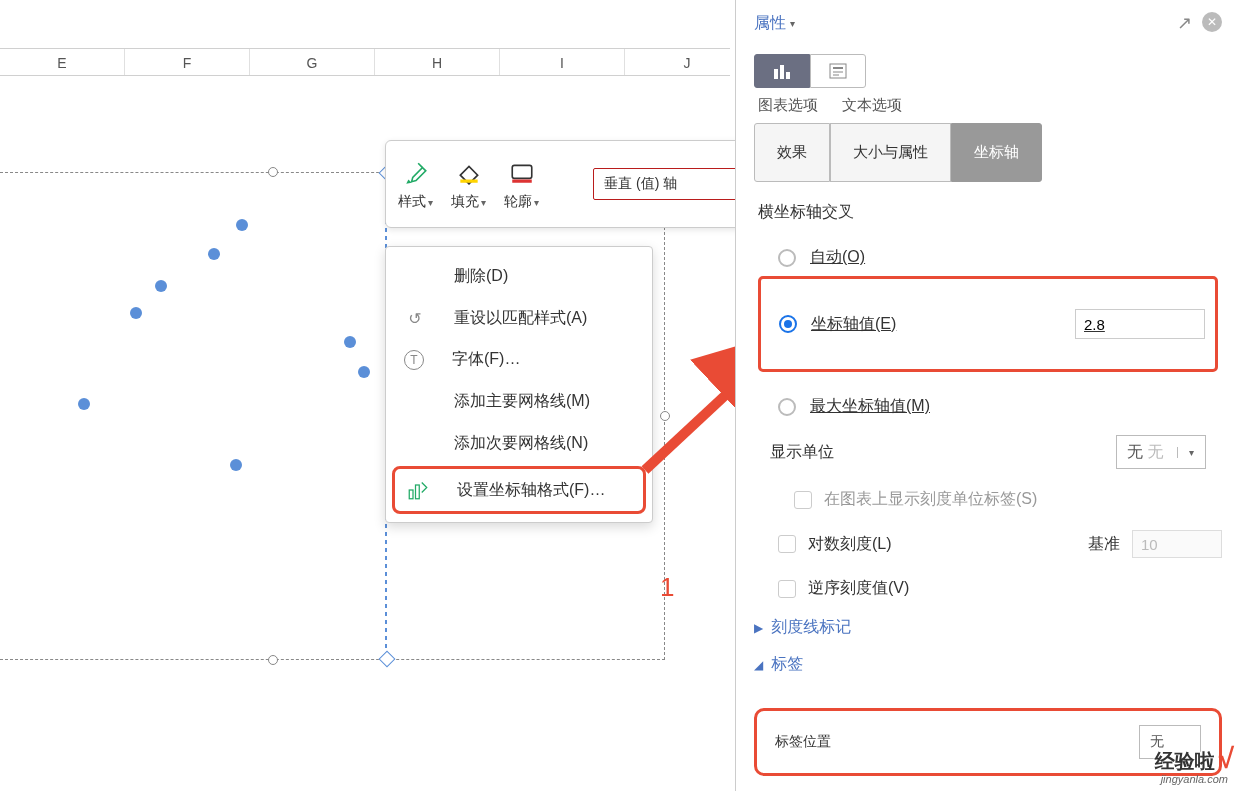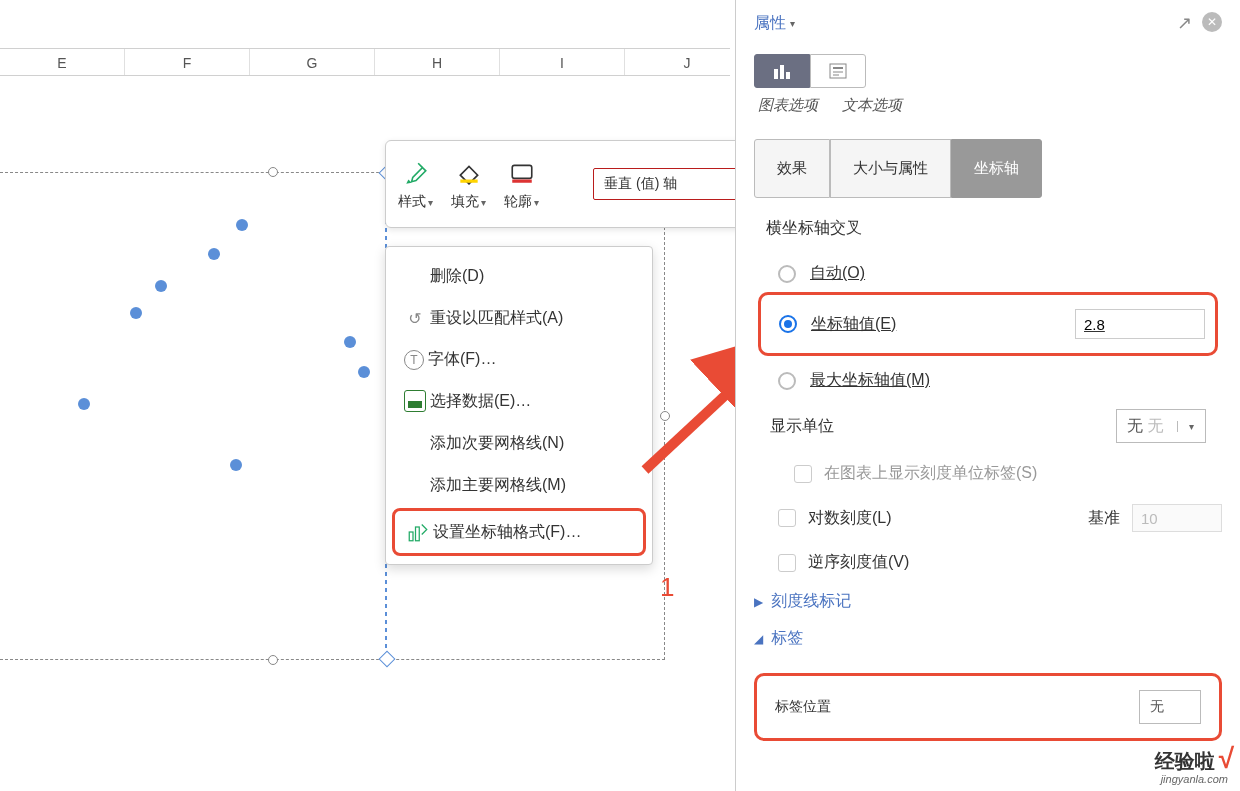--- a/index.html
+++ b/index.html
@@ -26,74 +26,74 @@
   
   .mini-toolbar { position: absolute; left: 385px; top: 140px; width: 516px; height: 88px; background: #fff; border: 1px solid #ccc; border-radius: 6px; box-shadow: 0 2px 6px rgba(0,0,0,.1); display: flex; align-items: center; padding: 0 12px; gap: 18px; }
   .tb-btn { display: flex; flex-direction: column; align-items: center; gap: 4px; font-size: 14px; color: #333; cursor: pointer; }
   .tb-icon { width: 32px; height: 32px; display: flex; align-items: center; justify-content: center; font-size: 22px; }
   .tb-label { display: flex; align-items: center; gap: 2px; }
   .chev { font-size: 10px; color: #666; }
   .combo { flex: 1; border: 1px solid #b91c1c; height: 32px; display: flex; align-items: center; padding: 0 10px; justify-content: space-between; color: #333; background: #fff; border-radius: 2px; margin-left: 36px; }
 
   
   .context-menu { position: absolute; left: 385px; top: 246px; width: 268px; background: #fff; border: 1px solid #ccc; border-radius: 4px; box-shadow: 0 4px 12px rgba(0,0,0,.15); padding: 8px 0; }
-  .menu-item { display: flex; align-items: center; gap: 4px; padding: 10px 18px; font-size: 16px; color: #333; cursor: pointer; }
+  .menu-item { display: flex; align-items: center; gap: 28px; padding: 10px 18px; font-size: 16px; color: #333; cursor: pointer; }
   .menu-icon { width: 22px; height: 22px; display: flex; align-items: center; justify-content: center; color: #888; font-size: 16px; }
   .menu-icon.filled-b { border: 1.5px solid #2e7d32; border-radius: 3px; position: relative; }
   .menu-icon.filled-b::after { content: ''; position: absolute; left: 3px; right: 3px; bottom: 3px; top: 10px; background: #2e7d32; }
   .menu-last { border: 3px solid #e94b35; border-radius: 8px; margin: 2px 6px 0; padding: 10px 12px; }
   
   
   .red-arrow { position: absolute; left: 640px; top: 160px; width: 200px; height: 320px; pointer-events: none; }
 
   
   .props-panel { position: absolute; left: 735px; right: 0; top: 0; bottom: 0; background: #fff; border-left: 1px solid #ccc; padding: 12px 18px 0; }
   .props-header { display: flex; align-items: center; justify-content: space-between; margin-bottom: 20px; }
   .props-title { color: #4a73c0; font-size: 16px; display: flex; align-items: center; gap: 4px; }
   .props-icons { display: flex; gap: 10px; color: #888; font-size: 18px; }
   .close-x { width: 20px; height: 20px; border-radius: 50%; background: #bbb; color: #fff; display: flex; align-items: center; justify-content: center; font-size: 12px; }
   
   .toggle-row { display: flex; gap: 0; margin-bottom: 8px; }
   .toggle-btn { width: 56px; height: 34px; border: 1px solid #bbb; display: flex; align-items: center; justify-content: center; font-size: 18px; cursor: pointer; }
   .toggle-btn.active { background: #6b6f82; color: #fff; border-color: #6b6f82; border-radius: 3px 0 0 3px; }
   .toggle-btn:not(.active) { border-radius: 0 3px 3px 0; }
-  .toggle-labels { display: flex; gap: 24px; margin-bottom: 24px; color: #555; font-size: 15px; font-style: italic; }
+  .toggle-labels { display: flex; gap: 24px; margin-bottom: 8px; color: #555; font-size: 15px; }
   .toggle-labels span:first-child { margin-left: 4px; }
   
   .tabs-row { display: flex; margin-bottom: 20px; }
   .tab { flex: 0 0 auto; padding: 19px 22px; border: 1px solid #bbb; background: #f5f5f5; cursor: pointer; font-size: 15px; }
   .tab.active { background: #999; color: #fff; border-color: #999; }
   .tab.first { border-radius: 3px 0 0 3px; }
   .tab.last { border-radius: 0 3px 3px 0; }
   
-  .section-label { font-size: 16px; margin: 12px 12px 16px; color: #333; }
+  .section-label { font-size: 16px; margin: 12px 4px 16px; color: #333; }
   .radio-row { display: flex; align-items: center; gap: 14px; padding: 8px 0 8px 24px; font-size: 16px; text-decoration: underline; }
   .radio { width: 18px; height: 18px; border: 2px solid #bbb; border-radius: 50%; position: relative; }
   .radio.checked { border-color: #1a73e8; }
   .radio.checked::after { content: ''; position: absolute; inset: 3px; background: #1a73e8; border-radius: 50%; }
   .value-input { margin-left: auto; width: 130px; height: 30px; border: 1px solid #ccc; padding: 0 8px; font-size: 15px; }
-  .red-box { border: 3px solid #e94b35; border-radius: 10px; padding: 6px 10px; margin: 0 4px 6px; }
+  .red-box { border: 3px solid #e94b35; border-radius: 5px; padding: 22px 10px; margin: 0 4px 16px; }
   
   .field-row { display: flex; align-items: center; justify-content: space-between; padding: 10px 16px 10px 16px; font-size: 16px; }
   .select-box { display: flex; align-items: center; border: 1px solid #bbb; height: 34px; }
   .select-main { padding: 0 10px; color: #555; min-width: 60px;}
   .select-arrow { border-left: 1px solid #bbb; width: 28px; text-align: center;}
   
   .check-row { display: flex; align-items: center; gap: 12px; padding: 10px 0 10px 40px; font-size: 16px; color: #999; }
   .check-row.enabled { color: #333; padding-left: 24px; }
   .chk { width: 18px; height: 18px; border: 1.5px solid #ccc; border-radius: 3px; }
   .small-input { width: 90px; height: 28px; border: 1px solid #ddd; padding: 0 8px; color: #bbb; font-size: 15px; background: #fafafa; }
   
   .collapse-row { display: flex; align-items: center; gap: 8px; padding: 8px 0; font-size: 16px; color: #4a73c0; cursor: pointer; }
   .tri { font-size: 12px; }
   
   .annot { position: absolute; color: #e94b35; font-size: 24px; font-weight: 400; pointer-events: none; }
   .annot1 { left: 660px; top: 572px; font-size: 26px; }
   
-  .label-box { border: 3px solid #e94b35; border-radius: 10px; padding: 14px 18px; margin-top: 16px; display: flex; align-items: center; justify-content: space-between; }
+  .label-box { border: 3px solid #e94b35; border-radius: 10px; padding: 14px 18px; margin-top: 25px; display: flex; align-items: center; justify-content: space-between; }
   
   .watermark { position: absolute; right: 6px; bottom: 6px; display: flex; flex-direction: column; align-items: center; }
   .wm-top { display:flex; align-items:baseline; gap:4px;}
   .wm-main { font-size: 20px; font-weight: bold; color: #333; text-shadow: 1px 1px 0 #fff, -1px -1px 0 #fff, 1px -1px 0 #fff, -1px 1px 0 #fff; }
   .wm-check { color: #e94b35; font-size: 28px; font-weight: bold; }
   .wm-sub { font-size: 11px; color: #666; font-style: italic; margin-top: -2px; }
 </style>
 </head>
 <body>
 
@@ -174,30 +174,26 @@
   </div>
   <div class="menu-item">
     <span class="menu-icon">↺</span>
     <span>重设以匹配样式(A)</span>
   </div>
   <div class="menu-item">
     <span class="menu-icon" style="border:1.5px solid #888;border-radius:50%;width:20px;height:20px;font-size:12px;">T</span>
     <span>字体(F)…</span>
   </div>
   <div class="menu-item">
-    <span class="menu-icon filled-b"></span>
-    <span>选择数据(E)…</span>
+    <span class="menu-icon"></span>
+    <span>添加主要网格线(M)</span>
   </div>
   <div class="menu-item">
     <span class="menu-icon"></span>
     <span>添加次要网格线(N)</span>
-  </div>
-  <div class="menu-item">
-    <span class="menu-icon"></span>
-    <span>添加主要网格线(M)</span>
   </div>
   <div class="menu-item menu-last">
     <span class="menu-icon">
       <svg width="20" height="20" viewBox="0 0 16 16">
           <rect x="1" y="8" width="3" height="7" fill="none" stroke="#2a6"></rect>
           <rect x="6" y="4" width="3" height="11" fill="none" stroke="#2a6"></rect>
           <path d="M11 2l4 4-4 4" fill="none" stroke="#2a6"></path>
         </svg>
     </span>
     <span>设置坐标轴格式(F)…</span>

